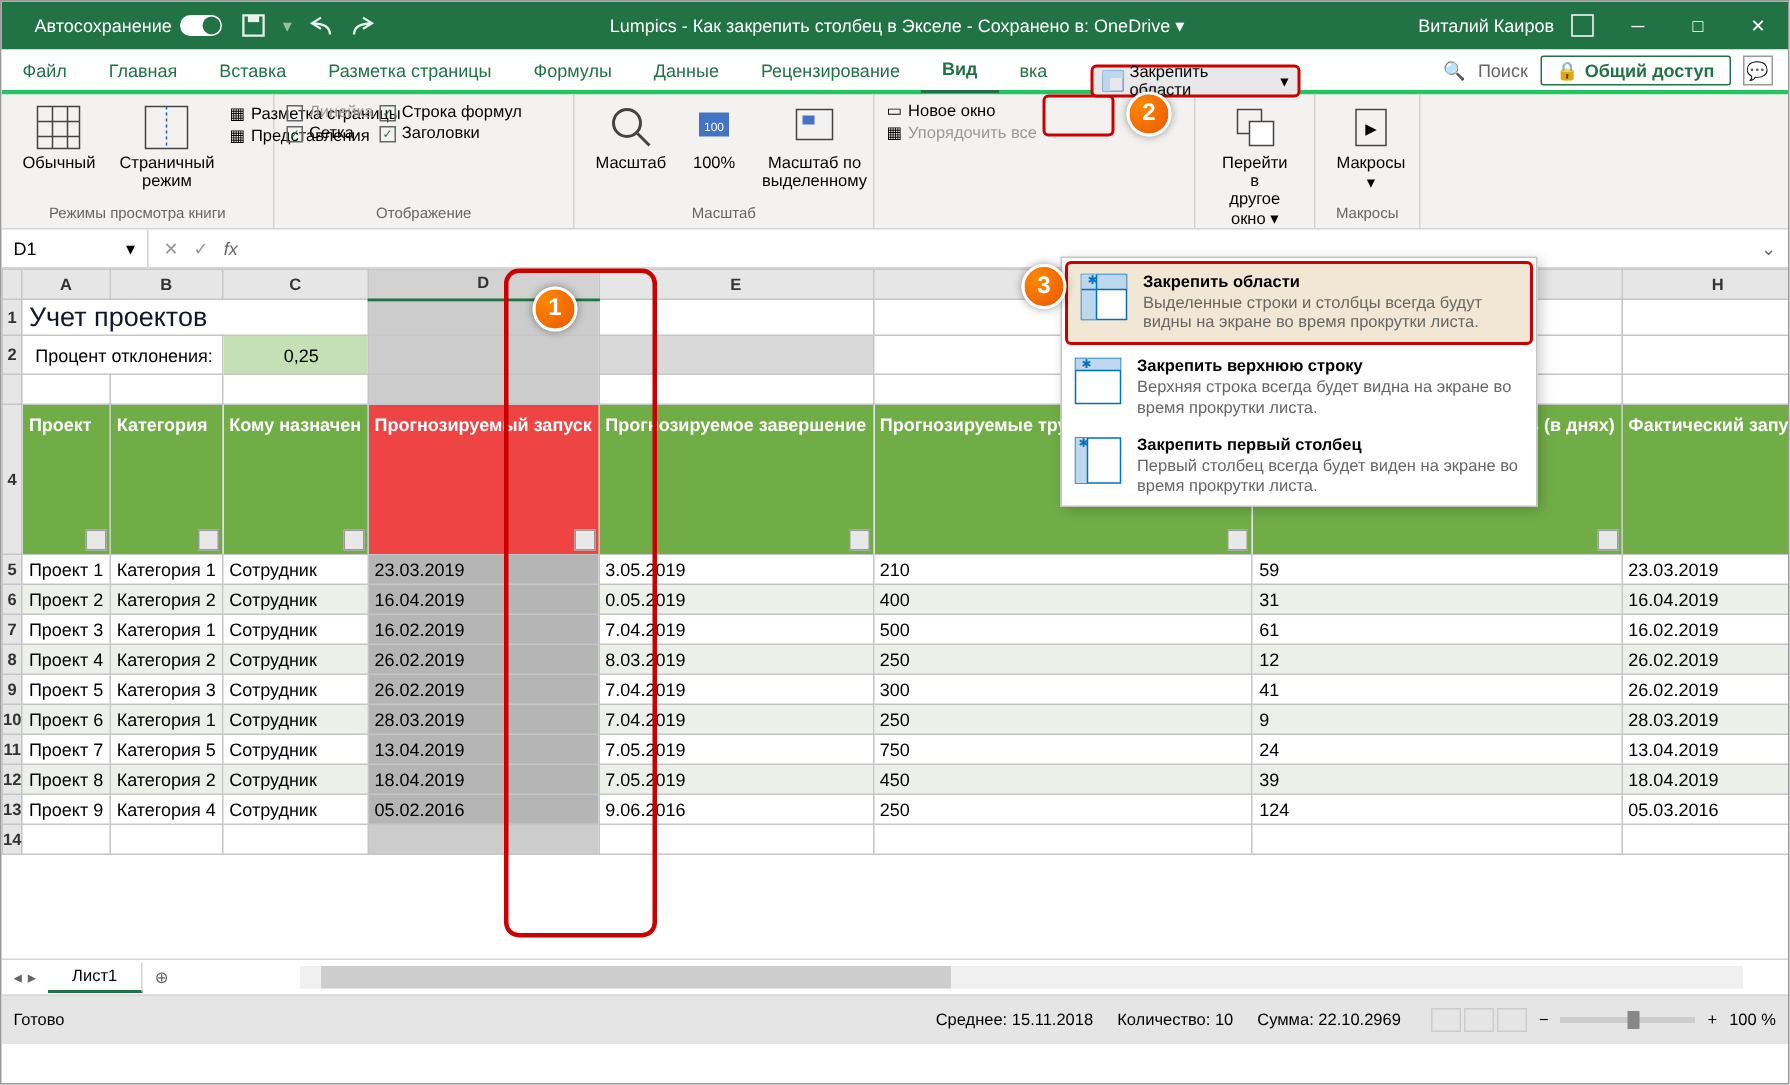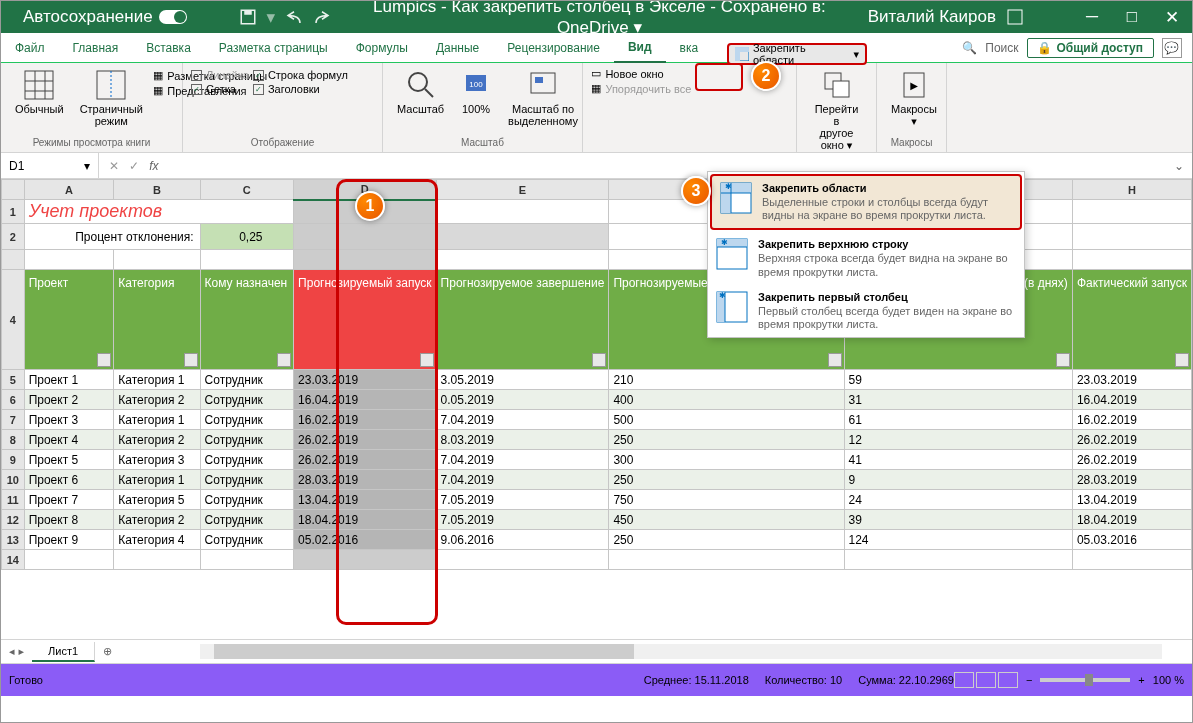--- a/index.html
+++ b/index.html
@@ -1,31 +1,31 @@
 <!DOCTYPE html>
 <html><head>
 <meta charset="utf-8">
 <style>
 * { box-sizing: border-box; margin: 0; padding: 0; font-family: "Segoe UI", Arial, sans-serif; }
 body { background: #fff; width: 1193px; height: 723px; overflow: hidden; position: relative; border: 1px solid #999; }
 
 
-.titlebar { height: 32px; background: #217346; color: #fff; display: flex; align-items: center; font-size: 17px; gap: 40px; }
+.titlebar { height: 32px; background: #217346; color: #fff; display: flex; align-items: center; font-size: 12px; }
 .autosave { margin-left: 22px; display: flex; align-items: center; gap: 6px; }
 .toggle { width: 28px; height: 14px; background: #fff; border-radius: 7px; position: relative; }
 .toggle::after { content: ""; position: absolute; right: 1px; top: 1px; width: 12px; height: 12px; border-radius: 50%; background: #217346; }
 .qat { margin-left: 12px; display: flex; gap: 10px; align-items: center; }
 .qat-icon { width: 18px; height: 18px; opacity: 0.9; }
 .title-center { flex: 1; text-align: center; }
 .user-area { display: flex; align-items: center; gap: 10px; margin-right: 8px; }
 .win-btns { display: flex; }
 .win-btn { width: 40px; height: 32px; display: flex; align-items: center; justify-content: center; color: #fff; }
 
 
-.ribbon-tabs { height: 30px; background: #fff; border-bottom: 1px solid #22c55e; display: flex; align-items: center; font-size: 12px; }
+.ribbon-tabs { height: 30px; background: #fff; border-bottom: 3px solid #22c55e; display: flex; align-items: center; font-size: 12px; }
 .tab { padding: 0 14px; height: 30px; display: flex; align-items: center; color: #217346; cursor: pointer; }
 .tab.active { border-bottom: 2px solid #217346; font-weight: 600; }
 .tabs-right { margin-left: auto; display: flex; align-items: center; gap: 8px; margin-right: 10px; }
 .search-icon { color: #666; }
 .share-btn { border: 1px solid #217346; color: #217346; padding: 2px 10px; border-radius: 2px; display: flex; align-items: center; gap: 4px; }
 .comment-icon { width: 20px; height: 20px; border: 1px solid #999; display: flex; align-items: center; justify-content: center; }
 
 
 .ribbon { height: 90px; background: #f3f2f1; border-bottom: 1px solid #d4d4d4; display: flex; font-size: 11px; position: relative; }
 .group { border-right: 1px solid #d4d4d4; padding: 2px 8px; display: flex; flex-direction: column; }
@@ -55,25 +55,25 @@
 .fx-dd { width: 14px; color: #666; margin-right: 4px; }
 
 
 .grid-wrap { position: relative; height: 460px; }
 .grid { border-collapse: collapse; font-size: 12px; }
 .grid th, .grid td { border: 1px solid #c6c6c6; height: 20px; padding: 0; }
 .grid .row-hdr { background: #e6e6e6; width: 30px; text-align: center; font-size: 11px; color: #333; }
 .grid .col-hdr { background: #e6e6e6; text-align: center; font-size: 11px; color: #333; height: 20px; }
 .grid .col-hdr.sel { background: #d2d2d2; border-bottom: 2px solid #217346; }
 .grid td { padding: 1px 4px; vertical-align: middle; background: #fff; white-space: nowrap; overflow: hidden; }
-.grid td.title-cell { font-size: 18px; color: #ef4444; font-style: italic; }
+.grid td.title-cell { font-size: 18px; color: #0f172a; }
 .grid td.pct { background: #c5e0b4; padding-left: 12px; }
 .grid td.gray { background: #d9d9d9; }
 .grid td.sel-col { background: #ccc; }
-.grid td.hdr-green { background: #70ad47; color: #fff; font-weight: 400; vertical-align: top; padding: 6px 4px; position: relative; }
+.grid td.hdr-green { background: #70ad47; color: #fff; font-weight: 700; vertical-align: top; padding: 6px 4px; position: relative; }
 .grid td.hdr-green-dark { background: #ef4444; }
 .grid td.hdr-green .filter { position: absolute; bottom: 2px; right: 2px; width: 14px; height: 14px; background: #e8e8e8; border: 1px solid #999; }
 .grid tr.alt td.data { background: #ebf1e9; }
 .grid td.sel-col.data, .grid tr.alt td.sel-col.data { background: #b5b5b5; }
 
 
 .col-d-hl { position: absolute; left: 335px; top: 0; width: 102px; height: 446px; border: 3px solid #c00; border-radius: 10px; pointer-events: none; z-index: 5; }
 .tab-hl { position: absolute; left: 694px; top: 62px; width: 48px; height: 28px; border: 2px solid #c00; border-radius: 4px; pointer-events: none; z-index: 5; }
 
 
@@ -82,21 +82,21 @@
 
 .sheet-tabs { height: 24px; border-top: 1px solid #d4d4d4; display: flex; align-items: center; font-size: 11px; position: relative; }
 .sheet-nav { display: flex; gap: 4px; padding: 0 8px; color: #666; }
 .sheet-tab { padding: 3px 16px; border-right: 1px solid #d4d4d4; background: #fff; border-bottom: 2px solid #217346; }
 .sheet-add { padding: 0 8px; color: #666; }
 .hscroll { flex: 1; }
 .hscroll-bar { margin-left: 80px; margin-right: 30px; height: 15px; background: #f0f0f0; position: relative; }
 .hscroll-thumb { position: absolute; left: 14px; top: 0; width: 420px; height: 100%; background: #cdcdcd; }
 
 
-.status-bar { height: 22px; background: #8b5cf6; border-top: 1px solid #d4d4d4; display: flex; align-items: center; font-size: 11px; padding: 16px 8px; }
+.status-bar { height: 22px; background: #e5e5e5; border-top: 1px solid #d4d4d4; display: flex; align-items: center; font-size: 11px; padding: 16px 8px; gap: 20px; }
 .status-left { flex: 1; }
 .status-center { display: flex; gap: 16px; }
 .status-right { display: flex; align-items: center; gap: 8px; }
 .view-btns { display: flex; gap: 2px; }
 .view-btn { width: 20px; height: 16px; border: 1px solid #ccc; }
 .zoom-slider { width: 90px; height: 4px; background: #ccc; position: relative; }
 .zoom-slider::after { content: ""; position: absolute; left: 50%; top: -4px; width: 8px; height: 12px; background: #888; }
 </style>
 </head>
 <body>

